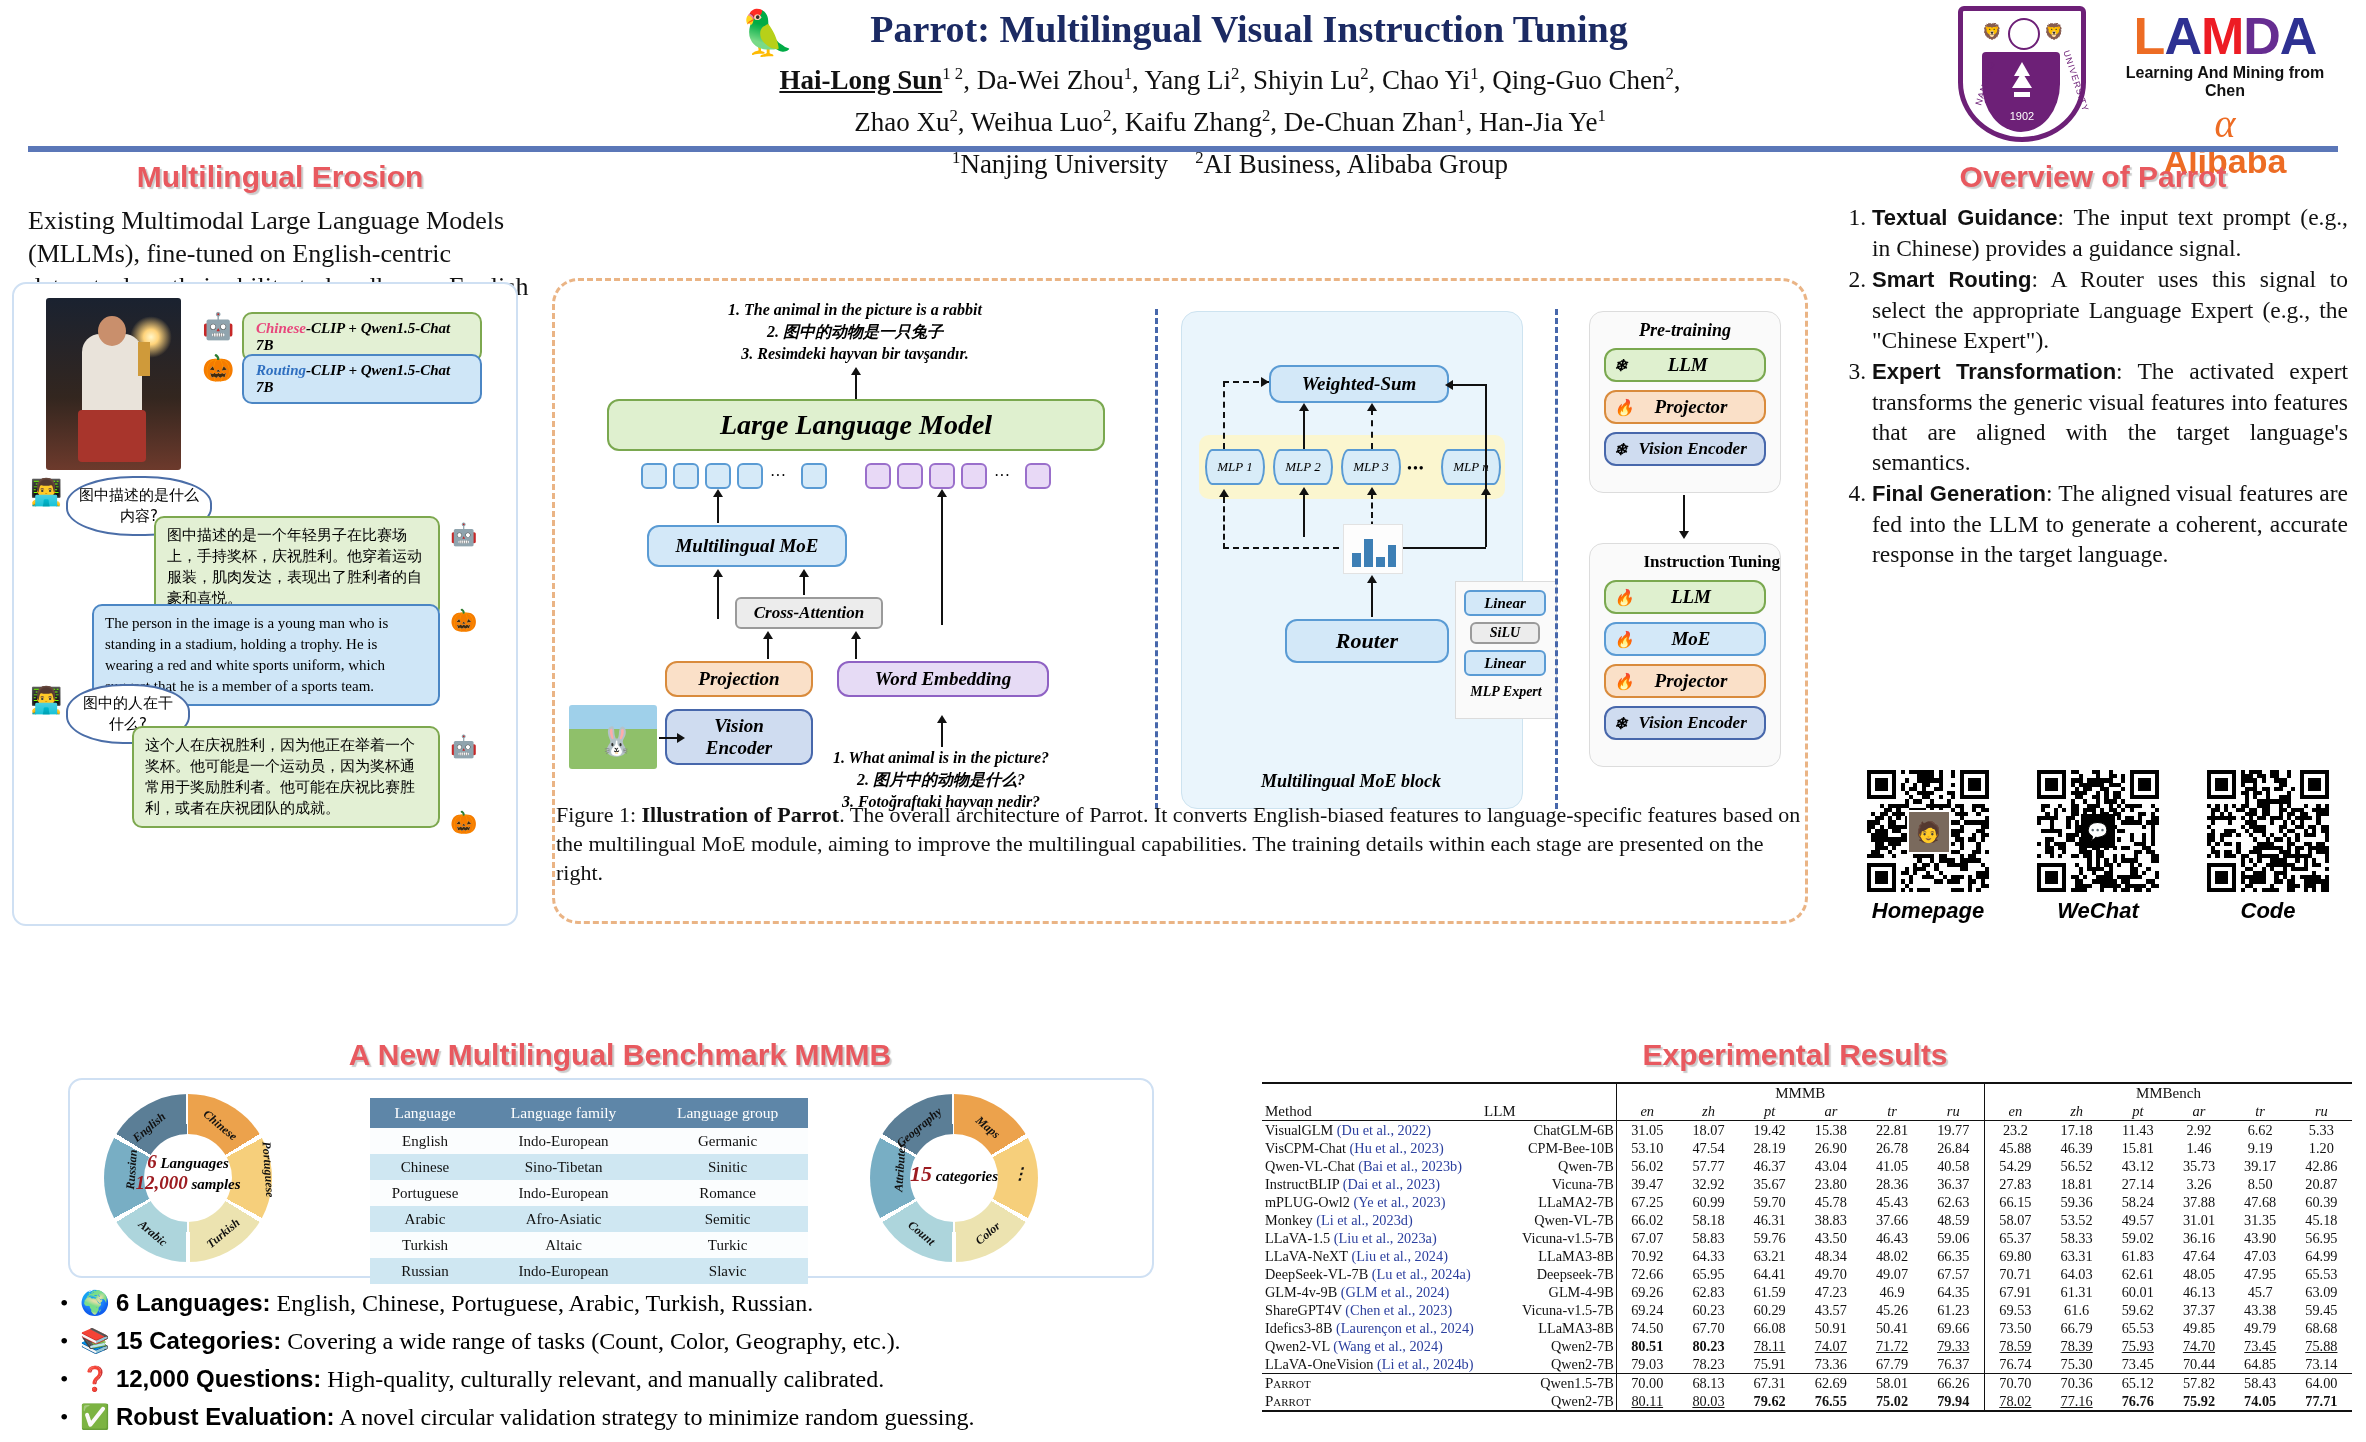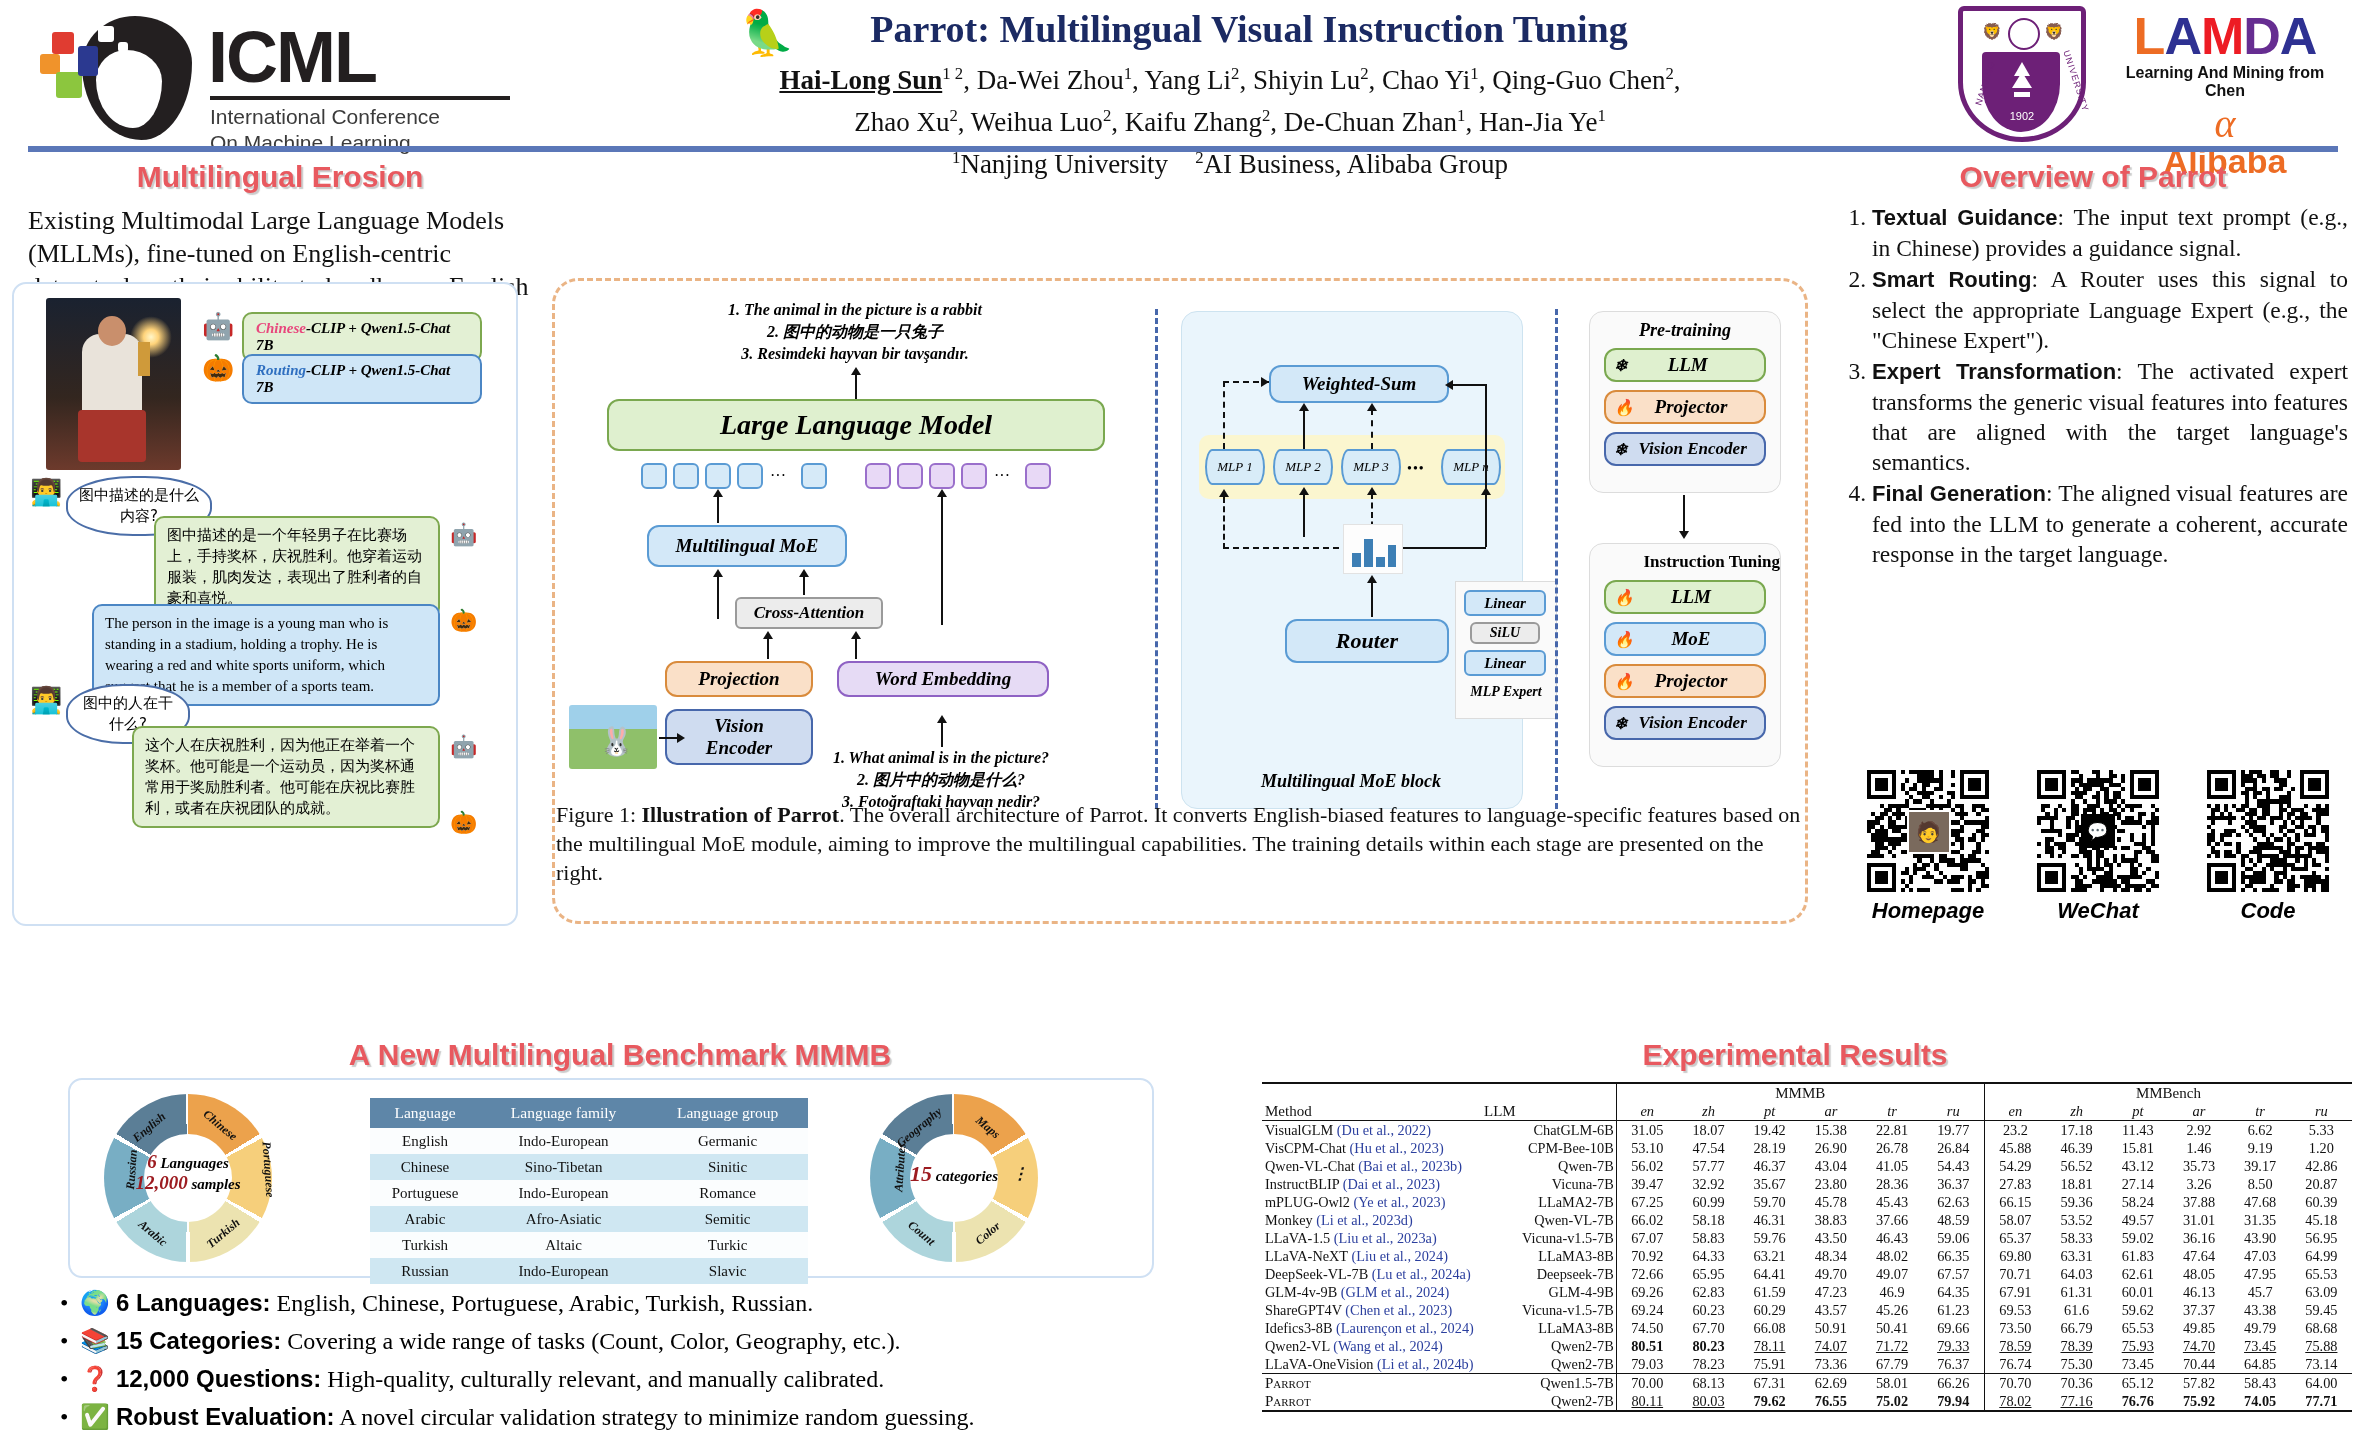--- a/index.html
+++ b/index.html
@@ -155,38 +155,20 @@
   .grphdr{text-align:center;font-size:15px;}
   .sub-it{font-style:italic;text-align:center;font-size:14.5px;}
   .u{text-decoration:underline;}
   .sc{font-variant:small-caps;font-size:15px;}
 </style>
 </head>
 <body>
 
 <div id="header">
 
-  <div id="icml-logo">
-    <div id="icml-mark">
-      <div id="icml-blob"></div>
-      <span class="icm-sq" style="left:12px;top:18px;width:22px;height:22px;background:#e03c31;"></span>
-      <span class="icm-sq" style="left:0px;top:40px;width:20px;height:20px;background:#f0932b;"></span>
-      <span class="icm-sq" style="left:16px;top:58px;width:26px;height:26px;background:#8cc63e;"></span>
-      <span class="icm-sq" style="left:38px;top:32px;width:20px;height:30px;background:#2b3990;"></span>
-      <span class="icm-sq" style="left:58px;top:12px;width:16px;height:16px;background:#fff;"></span>
-      <span class="icm-sq" style="left:78px;top:28px;width:10px;height:10px;background:#fff;"></span>
-      <span class="icm-sq" style="left:70px;top:48px;width:12px;height:14px;background:#fff;"></span>
-    </div>
-    <div id="icml-text">
-      <div class="icml-main">ICML</div>
-      <div class="icml-rule"></div>
-      <div class="icml-sub">International Conference</div>
-      <div class="icml-sub">On Machine Learning</div>
-    </div>
-  </div>
 
   <div id="title-block">
     <span id="parrot-emoji">🦜</span>
     <div id="paper-title">Parrot: Multilingual Visual Instruction Tuning</div>
     <div id="authors">
       <span class="lead">Hai-Long Sun</span><sup>1 2</sup><span>, Da-Wei Zhou<sup>1</sup>, Yang Li<sup>2</sup>, Shiyin Lu<sup>2</sup>, Chao Yi<sup>1</sup>, Qing-Guo Chen<sup>2</sup>,</span>
       <div>Zhao Xu<sup>2</sup>, Weihua Luo<sup>2</sup>, Kaifu Zhang<sup>2</sup>, De-Chuan Zhan<sup>1</sup>, Han-Jia Ye<sup>1</sup></div>
     </div>
     <div id="affil">
       <sup>1</sup><span>Nanjing University</span>&nbsp;&nbsp;&nbsp;&nbsp;<sup>2</sup><span>AI Business, Alibaba Group</span>
@@ -1620,21 +1602,21 @@
           <td class="num">1.20</td>
         </tr>
         <tr>
           <td class="meth"><span>Qwen-VL-Chat</span> <span class="cite">(Bai et al., 2023b)</span></td>
           <td class="llm">Qwen-7B</td>
           <td class="num vsep">56.02</td>
           <td class="num">57.77</td>
           <td class="num">46.37</td>
           <td class="num">43.04</td>
           <td class="num">41.05</td>
-          <td class="num">54.43</td>
+          <td class="num">40.58</td>
           <td class="num vsep">54.29</td>
           <td class="num">56.52</td>
           <td class="num">43.12</td>
           <td class="num">35.73</td>
           <td class="num">39.17</td>
           <td class="num">42.86</td>
         </tr>
         <tr>
           <td class="meth"><span>InstructBLIP</span> <span class="cite">(Dai et al., 2023)</span></td>
           <td class="llm">Vicuna-7B</td>

